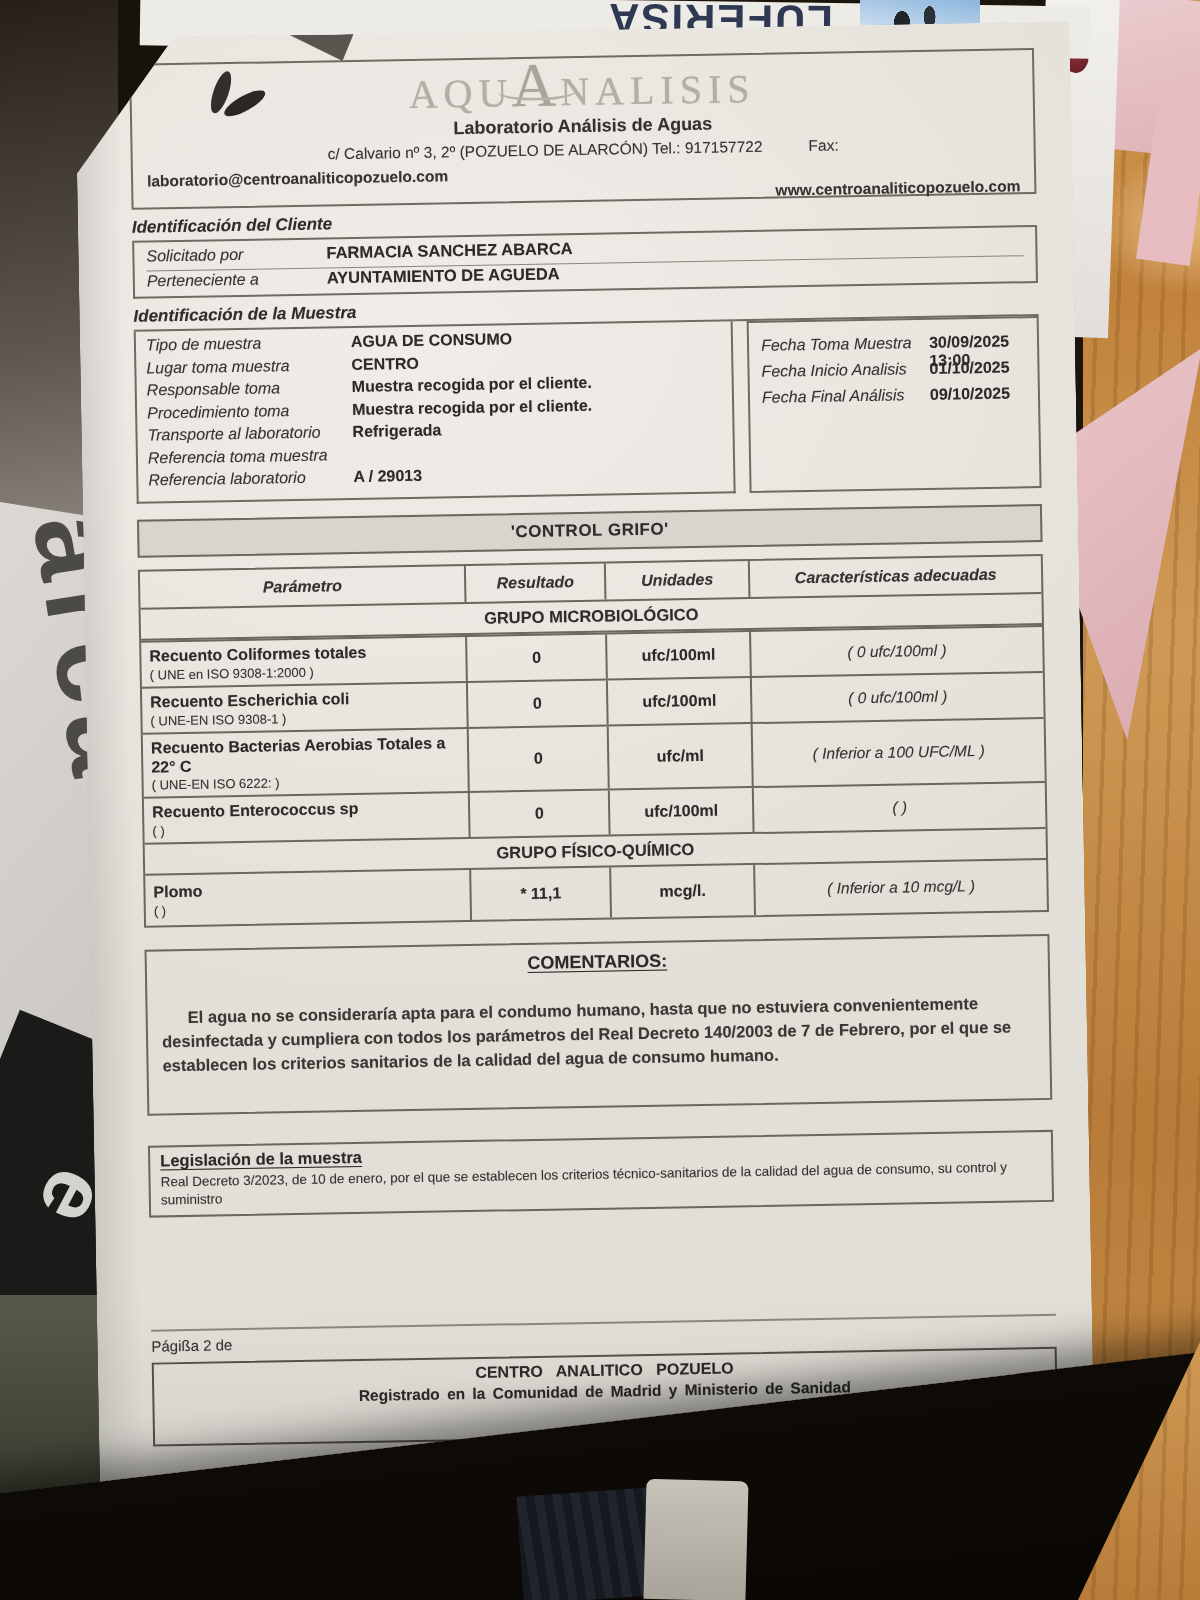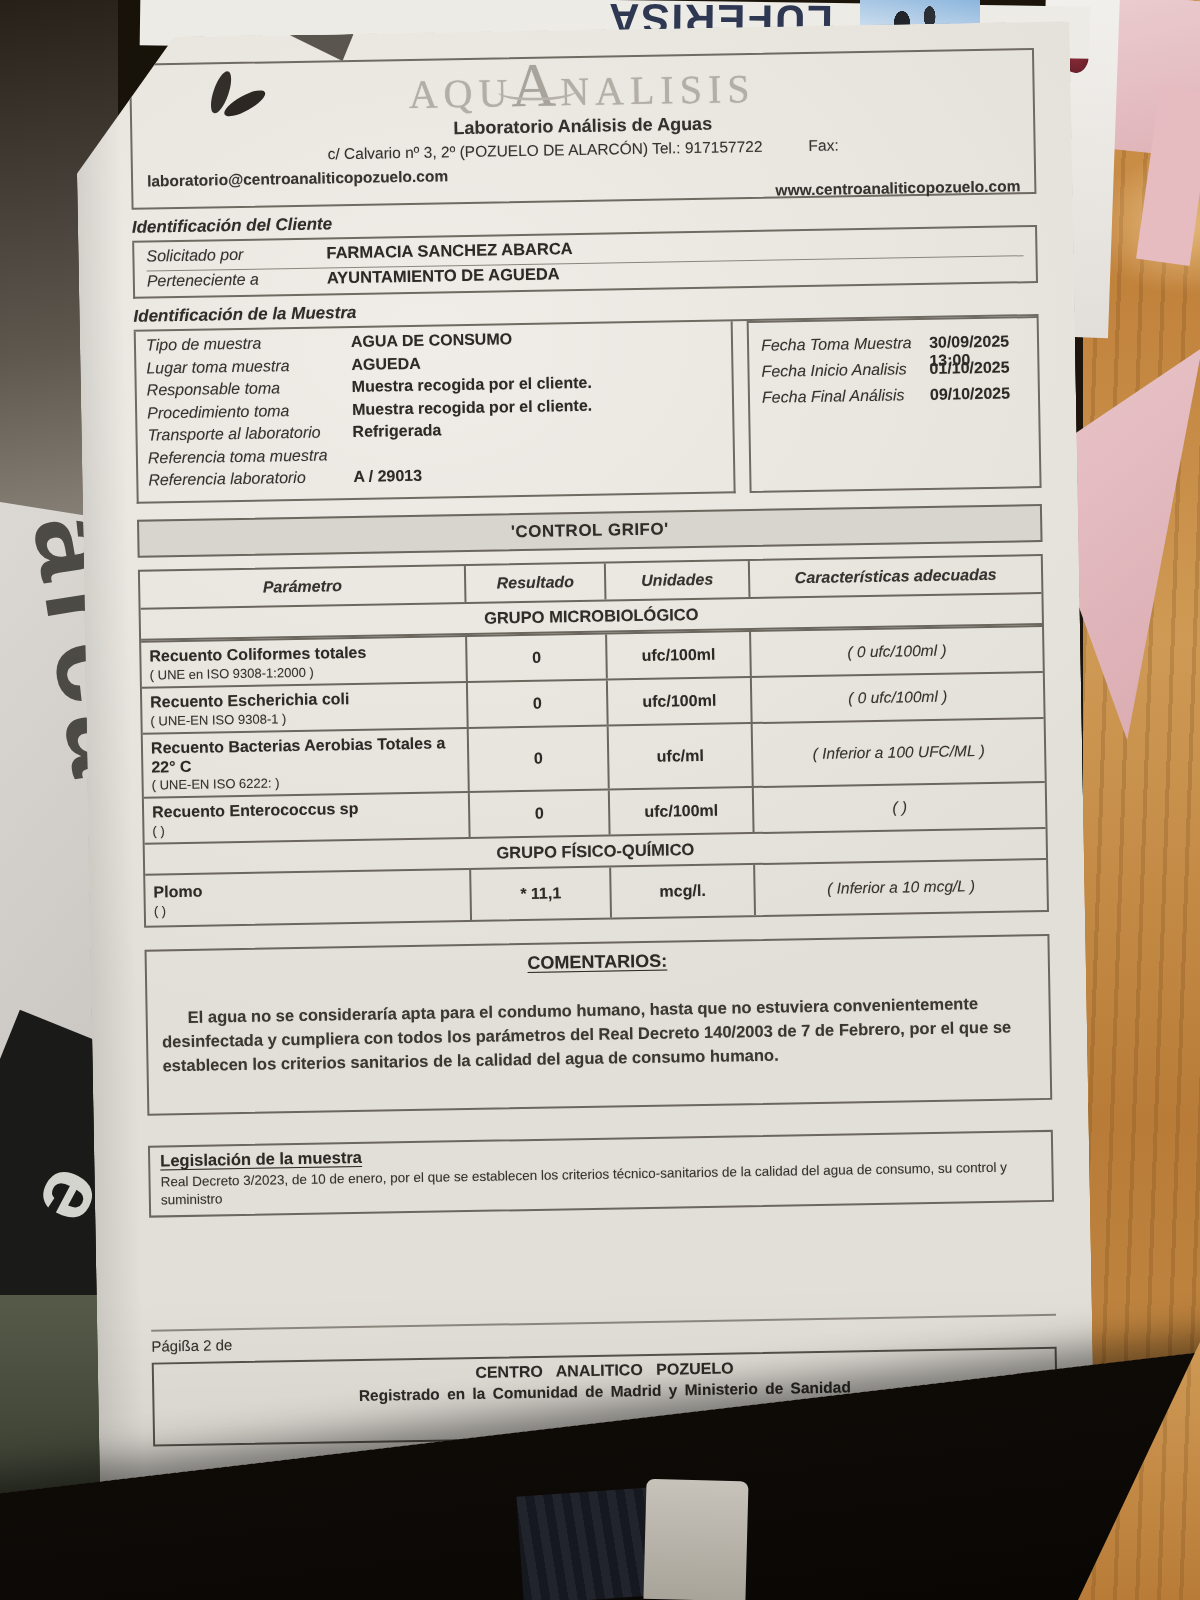--- a/index.html
+++ b/index.html
@@ -219,21 +219,21 @@
 
     <div class="sec-label">Identificación de la Muestra</div>
     <div class="sample-wrap">
       <div class="sample-box">
         <div class="f-row">
             <span class="flabel">Tipo de muestra</span>
             <span class="fvalue">AGUA DE CONSUMO</span>
           </div>
         <div class="f-row">
             <span class="flabel">Lugar toma muestra</span>
-            <span class="fvalue">AGUEDA</span>
+            <span class="fvalue">CENTRO</span>
           </div>
         <div class="f-row">
             <span class="flabel">Responsable toma</span>
             <span class="fvalue">Muestra recogida por el cliente.</span>
           </div>
         <div class="f-row">
             <span class="flabel">Procedimiento toma</span>
             <span class="fvalue">Muestra recogida por el cliente.</span>
           </div>
         <div class="f-row">

